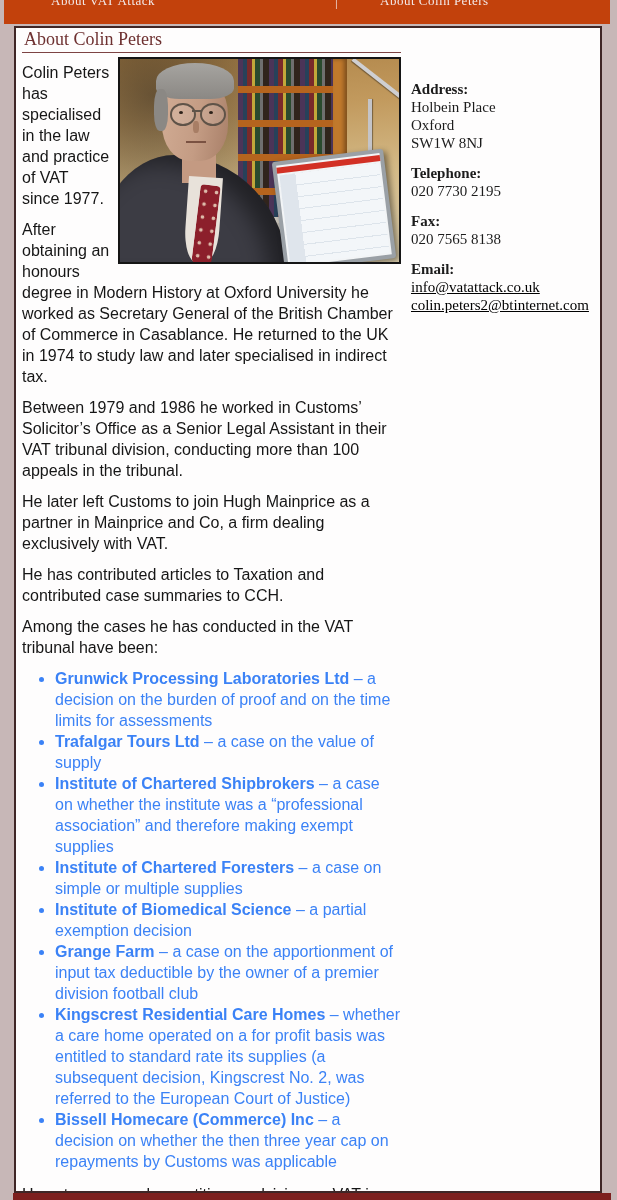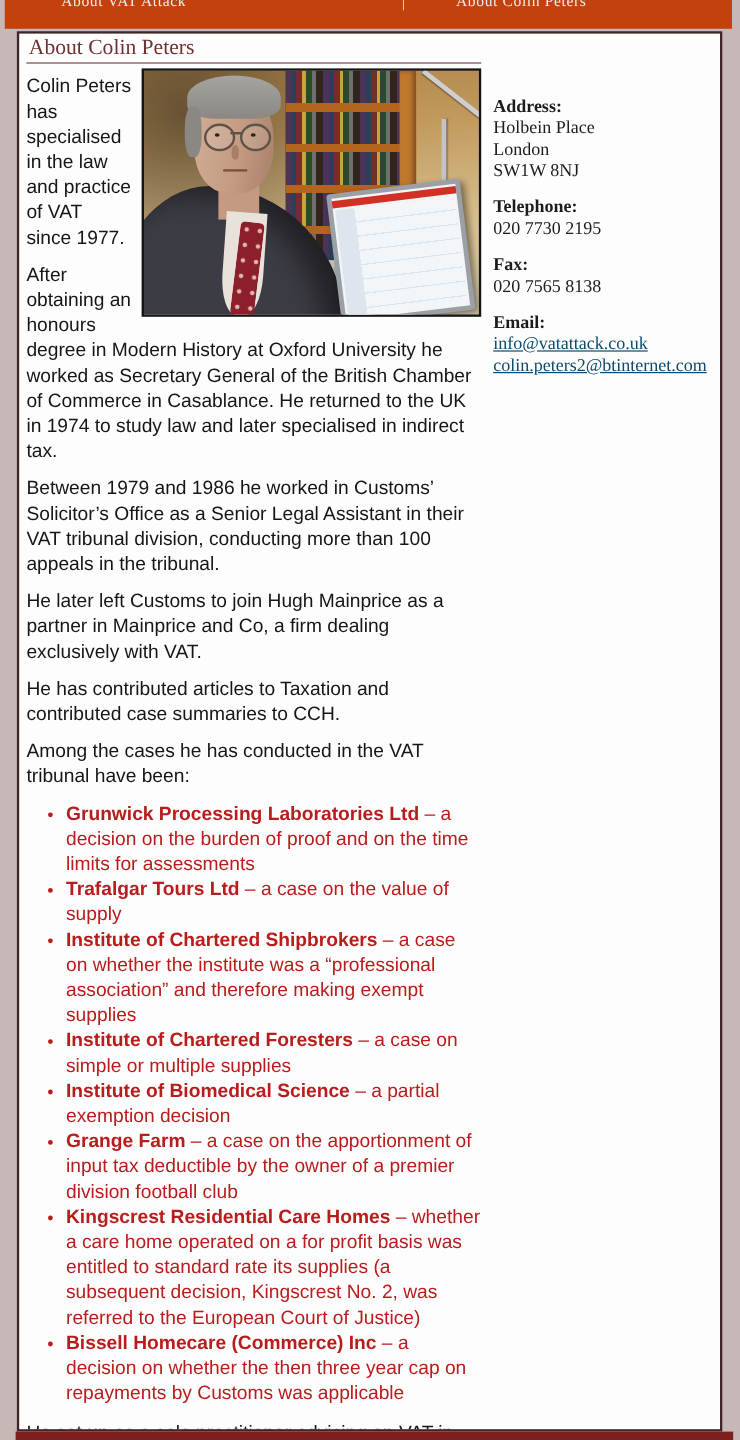--- a/index.html
+++ b/index.html
@@ -73,30 +73,30 @@
   }
 
   
   .leftcol p{
     margin:9px 0 10px 0;
     font-size:16px;line-height:21px;color:#161616;
   }
   .cases{
     margin:4px 0 12px 0;
     padding:0 0 0 33px;
-    font-size:16px;line-height:21px;color:#b91c1c;
+    font-size:16px;line-height:21px;color:#3b82f6;
   }
   .cases li{margin:0;}
   .case-name{font-weight:bold;}
 
   
   .contact-block{margin:0 0 12px 0;}
   .contact-label{font-weight:bold;}
   .contact-line{white-space:nowrap;}
-  .email-link{color:#0c4a6e;text-decoration:underline;display:block;}
+  .email-link{color:#000000;text-decoration:underline;display:block;}
 
   
   .photo{
     float:right;
     width:279px;height:203px;
     border:2px solid #151515;
     margin:4px 0 6px 8px;
     position:relative;
     overflow:hidden;
     background:linear-gradient(175deg,#b08549 0%,#c29a5e 28%,#d3b986 58%,#e3d5b2 100%);
@@ -229,21 +229,21 @@
         <li><span class="case-name">Bissell Homecare (Commerce) Inc</span><span> – a decision on whether the then three year cap on repayments by Customs was applicable</span></li>
       </ul>
 
       <p>He set up as a sole practitioner advising on VAT in 2004.</p>
     </div>
 
     <div class="rightcol">
       <div class="contact-block">
         <div class="contact-label">Address:</div>
         <div class="contact-line">Holbein Place</div>
-        <div class="contact-line">London</div>
+        <div class="contact-line">Oxford</div>
         <div class="contact-line">SW1W 8NJ</div>
       </div>
       <div class="contact-block">
         <div class="contact-label">Telephone:</div>
         <div class="contact-line">020 7730 2195</div>
       </div>
       <div class="contact-block">
         <div class="contact-label">Fax:</div>
         <div class="contact-line">020 7565 8138</div>
       </div>

